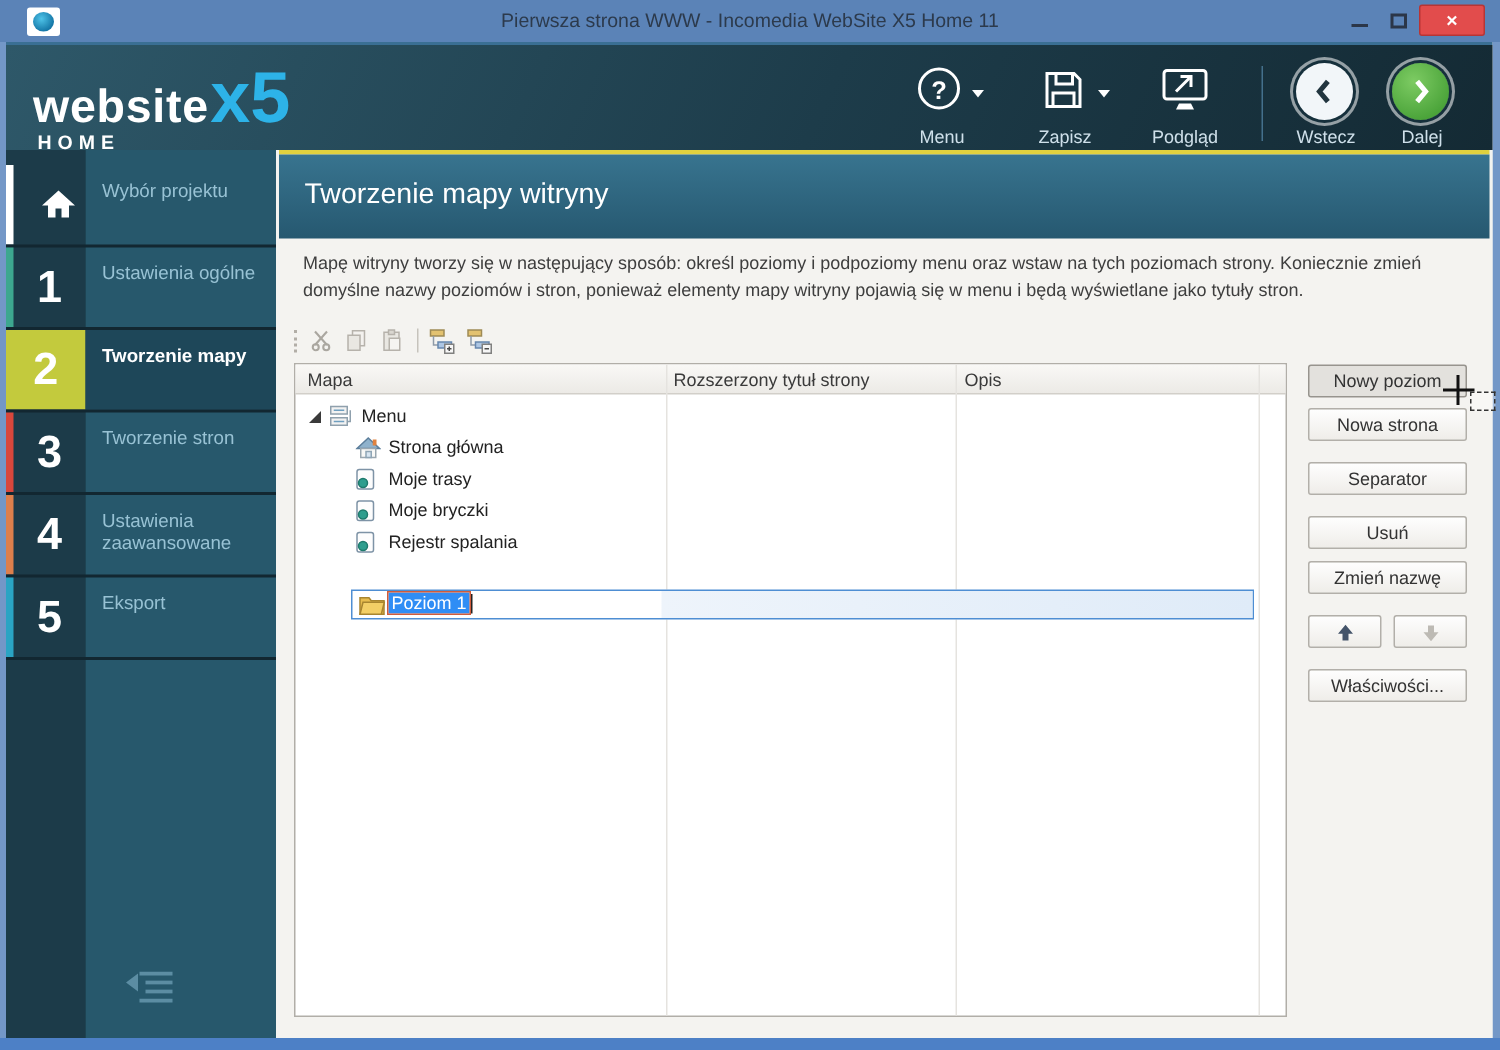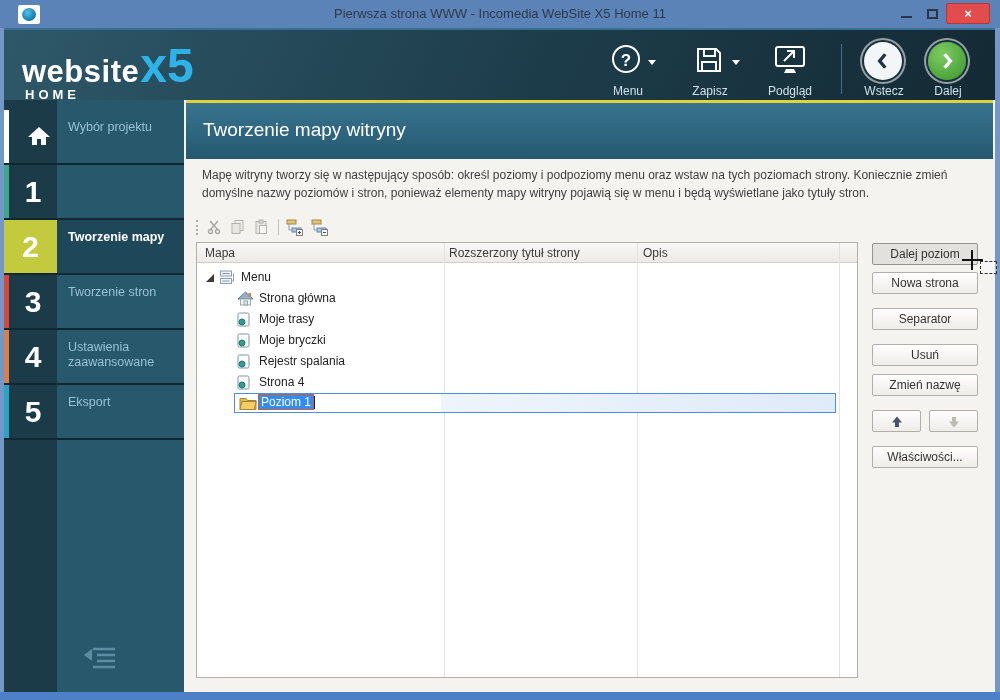--- a/index.html
+++ b/index.html
@@ -224,20 +224,21 @@
           <path d="M12 1 L23 11 H19 V19 H14 V13 H10 V19 H5 V11 H1 Z" fill="#ffffff"></path>
         </svg>
       </div>
       <div class="lab">Wybór projektu</div>
     </div>
     <div class="stepgap" style="top:63px"></div>
 
     <div class="step" id="step-1">
       <div class="strip" style="background:#3da78f"></div>
       <div class="num">1</div>
+      <div class="lab">Ustawienia ogólne</div>
     </div>
     <div class="stepgap" style="top:118px"></div>
 
     <div class="step" id="step-2">
       <div class="num">2</div>
       <div class="lab">Tworzenie mapy</div>
     </div>
     <div class="stepgap" style="top:173px"></div>
 
     <div class="step" id="step-3">
@@ -369,43 +370,36 @@
       </div>
 
       <div class="trow lvl1" id="trow-4">
         <svg class="rowicon" width="13" height="15" viewBox="0 0 13 15">
           <rect x="1" y="1" width="11" height="13" rx="1.5" fill="#fdfdfd" stroke="#7e93a6"></rect>
           <circle cx="5" cy="10" r="3" fill="#2e9e8e" stroke="#1f7a6d"></circle>
         </svg>
         <span class="rowlabel">Rejestr spalania</span>
       </div>
 
-      <div class="trow lvl1" id="trow-5">
-        <svg class="rowicon" width="13" height="15" viewBox="0 0 13 15">
-          <rect x="1" y="1" width="11" height="13" rx="1.5" fill="#fdfdfd" stroke="#7e93a6"></rect>
-          <circle cx="5" cy="10" r="3" fill="#2e9e8e" stroke="#1f7a6d"></circle>
-        </svg>
-        <span class="rowlabel">Strona 4</span>
-      </div>
 
       <div class="trow" id="trow-6">
         <div id="editbox">
           <div class="tint"></div>
           <svg class="rowicon" width="18" height="14" viewBox="0 0 18 14">
             <path d="M1 2.5 h6 l1.5 2 H17 v9 H1 z" fill="#e7bc4e" stroke="#a8852f"></path>
             <path d="M3 5.5 H17.2 l-2 8 H1 z" fill="#f3cf66" stroke="#a8852f"></path>
           </svg>
           <div id="edit-field">
             <span class="sel">Poziom 1</span><span class="carettext"></span>
           </div>
         </div>
       </div>
     </div>
 
-    <div class="abtn" id="btn-new-level">Dalej poziom</div>
+    <div class="abtn" id="btn-new-level">Nowy poziom</div>
     <div class="abtn" id="btn-new-page">Nowa strona</div>
     <div class="abtn" id="btn-separator">Separator</div>
     <div class="abtn" id="btn-delete">Usuń</div>
     <div class="abtn" id="btn-rename">Zmień nazwę</div>
     <div class="abtn" id="btn-up">
       <svg width="14" height="14" viewBox="0 0 14 14">
         <path d="M7 1.5 L12 7.5 H9 V12 H5 V7.5 H2 Z" fill="#44546a"></path>
       </svg>
     </div>
     <div class="abtn" id="btn-down">

